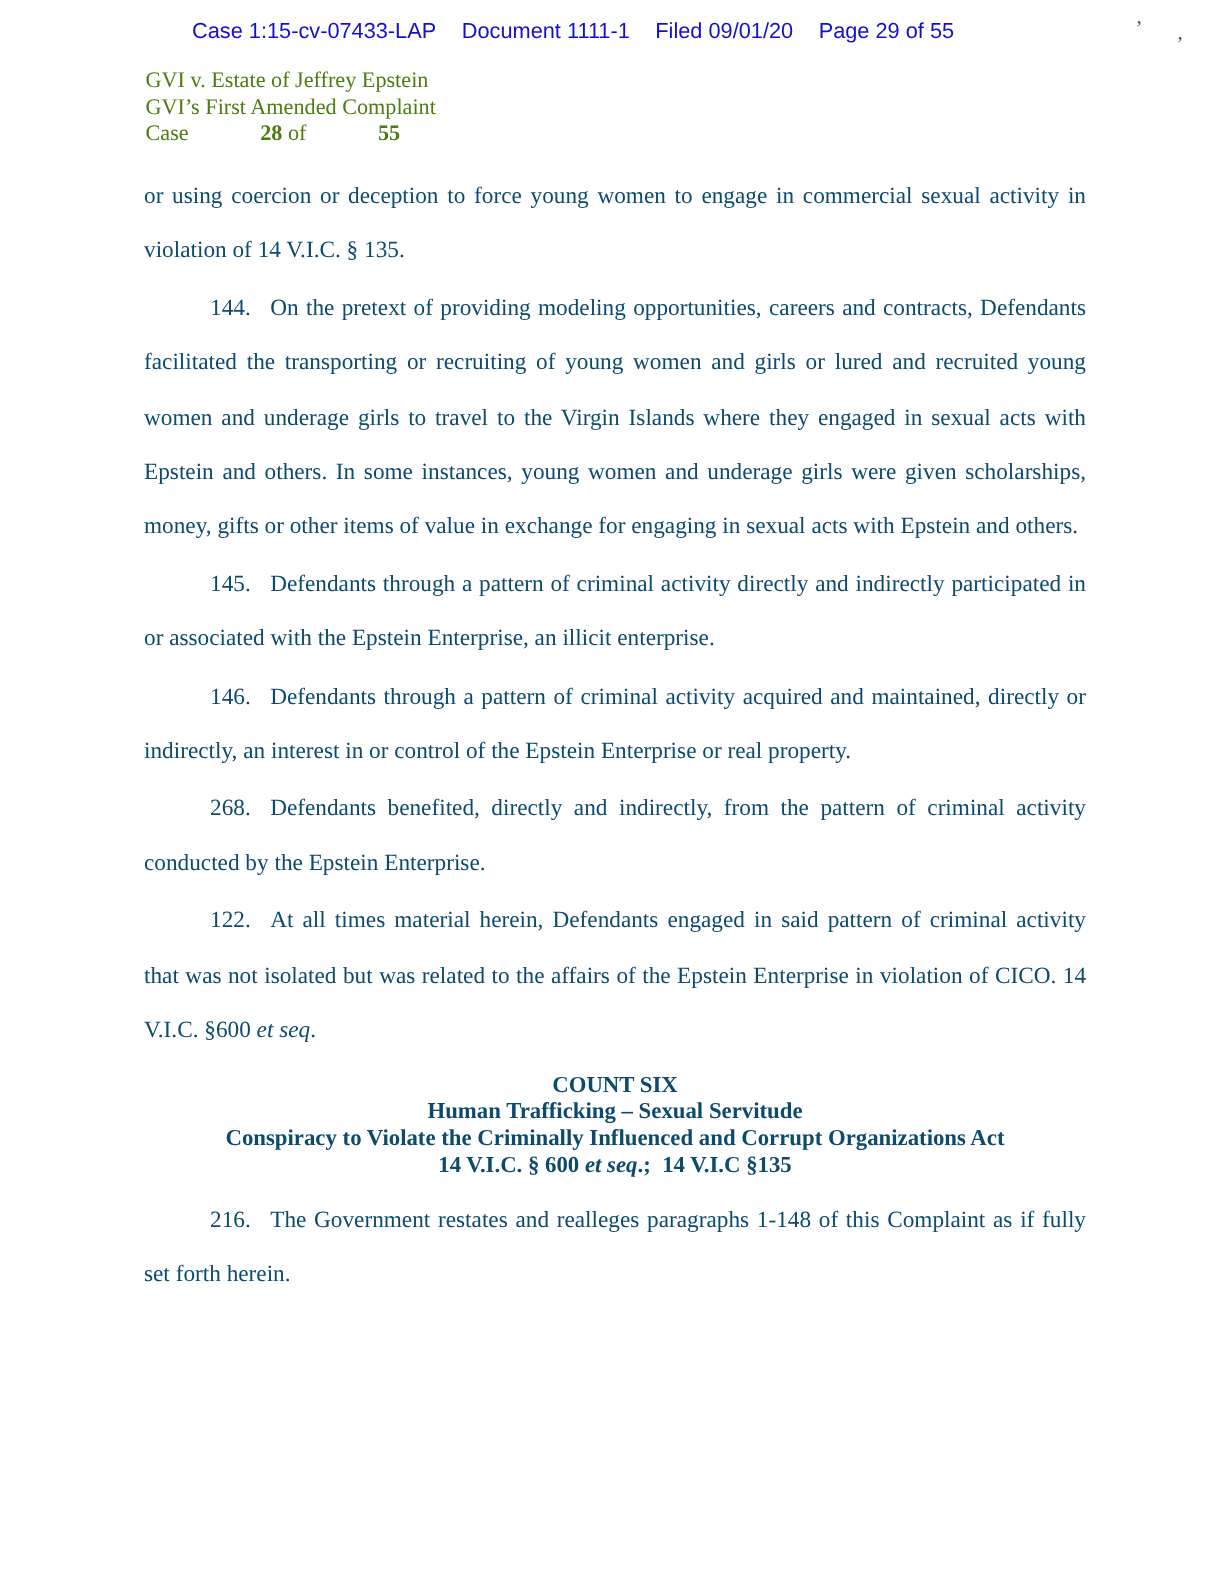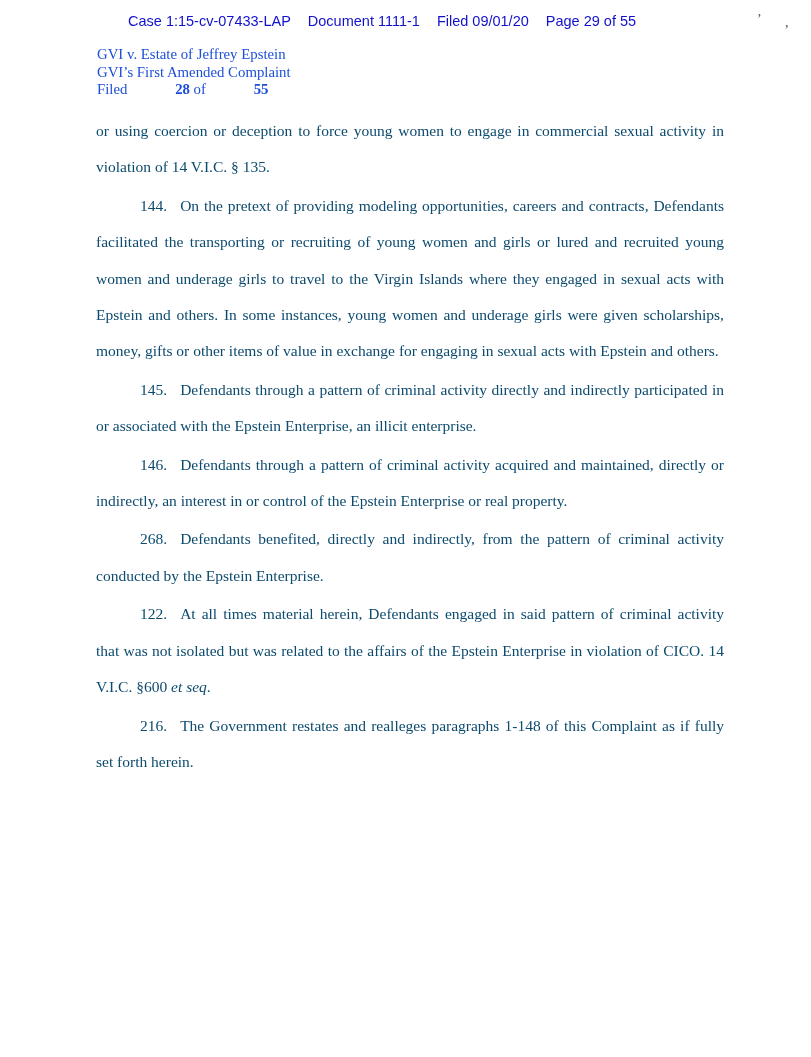--- a/index.html
+++ b/index.html
@@ -35,21 +35,21 @@
     font-family: "Liberation Serif", serif;
   }
   .artifact.a1 { left: 757px; top: 12px; }
   .artifact.a2 { left: 785px; top: 15px; }
   .doc-header {
     position: absolute;
     left: 97px;
     top: 46px;
     font-size: 14.8px;
     line-height: 17.6px;
-    color: #1d4ed8;
+    color: #4d7c0f;
   }
   .body-text {
     position: absolute;
     left: 96px;
     top: 113px;
     width: 628px;
     font-size: 15.5px;
     line-height: 36.4px;
     text-align: justify;
     color: #0c4a6e;
@@ -83,35 +83,41 @@
     <span>Filed 09/01/20</span>
     <span>Page 29 of 55</span>
   </div>
 
   <span class="artifact a1">’</span>
   <span class="artifact a2">,</span>
 
   <div class="doc-header">
     <div>GVI v. Estate of Jeffrey Epstein</div>
     <div>GVI’s First Amended Complaint</div>
-    <div><span>Filed </span><b>28</b><span> of </span><b>55</b></div>
+    <div><span>Case </span><b>28</b><span> of </span><b>55</b></div>
   </div>
 
   <div class="body-text">
 
     <p class="cont">or using coercion or deception to force young women to engage in commercial sexual activity in violation of 14 V.I.C. § 135.</p>
 
     <p class="num-para"><span class="pnum">144.</span><span>On the pretext of providing modeling opportunities, careers and contracts, Defendants facilitated the transporting or recruiting of young women and girls or lured and recruited young women and underage girls to travel to the Virgin Islands where they engaged in sexual acts with Epstein and others. In some instances, young women and underage girls were given scholarships, money, gifts or other items of value in exchange for engaging in sexual acts with Epstein and others.</span></p>
 
     <p class="num-para"><span class="pnum">145.</span><span>Defendants through a pattern of criminal activity directly and indirectly participated in or associated with the Epstein Enterprise, an illicit enterprise.</span></p>
 
     <p class="num-para"><span class="pnum">146.</span><span>Defendants through a pattern of criminal activity acquired and maintained, directly or indirectly, an interest in or control of the Epstein Enterprise or real property.</span></p>
 
     <p class="num-para"><span class="pnum">268.</span><span>Defendants benefited, directly and indirectly, from the pattern of criminal activity conducted by the Epstein Enterprise.</span></p>
 
     <p class="num-para"><span class="pnum">122.</span><span>At all times material herein, Defendants engaged in said pattern of criminal activity that was not isolated but was related to the affairs of the Epstein Enterprise in violation of CICO. 14 V.I.C. §600 </span><i>et seq</i><span>.</span></p>
 
+    <div class="count-heading">
+      <div>COUNT SIX</div>
+      <div>Human Trafficking – Sexual Servitude</div>
+      <div>Conspiracy to Violate the Criminally Influenced and Corrupt Organizations Act</div>
+      <div><span>14 V.I.C. § 600 </span><i>et seq</i><span>.;&nbsp; 14 V.I.C §135</span></div>
+    </div>
 
     <p class="num-para"><span class="pnum">216.</span><span>The Government restates and realleges paragraphs 1-148 of this Complaint as if fully set forth herein.</span></p>
 
   </div>
 
 </div>
 
 </body></html>

